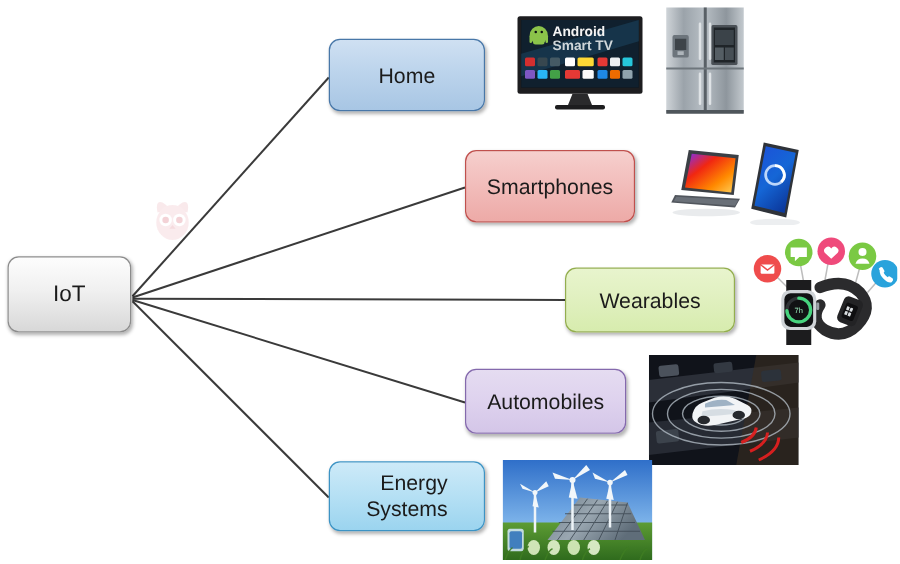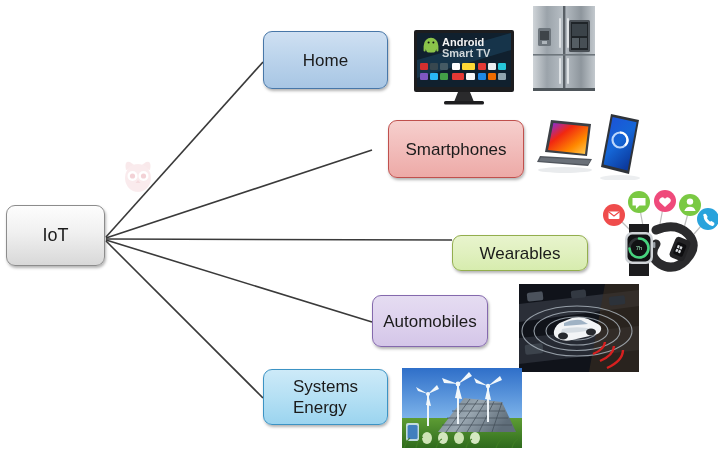--- a/index.html
+++ b/index.html
@@ -58,21 +58,21 @@
     z-index: 2;
   }
 
   
   .node {
     position: absolute;
     box-sizing: border-box;
     display: flex;
     align-items: center;
     justify-content: center;
-    text-align: left;
+    text-align: right;
     border-radius: 9px;
     font-size: 17px;
     line-height: 21px;
     color: #1b1b1b;
     font-family: "Liberation Sans", sans-serif;
     z-index: 4;
     box-shadow: 1px 2px 3px rgba(0,0,0,0.30);
   }
 
   .node-root {
@@ -81,32 +81,31 @@
     background: linear-gradient(to bottom, #fdfdfd 0%, #f0f0f0 45%, #d8d8d8 100%);
     font-size: 18px;
     line-height: 23px;
   }
   .node-home {
     left: 263px; top: 31px; width: 125px; height: 58px;
     border: 1px solid #4877a8;
     background: linear-gradient(to bottom, #cfe0f2 0%, #bcd4ec 45%, #a8c6e4 100%);
   }
   .node-smart {
-    left: 388px; top: 120px; width: 136px; height: 58px;
+    left: 372px; top: 120px; width: 136px; height: 58px;
     border: 1px solid #c0504d;
     background: linear-gradient(to bottom, #f6cfcd 0%, #f2bdbb 48%, #edaaa7 100%);
   }
   .node-wear {
-    left: 452px; top: 214px; width: 136px; height: 36px;
+    left: 452px; top: 214px; width: 136px; height: 52px;
     border: 1px solid #93ae4e;
     background: linear-gradient(to bottom, #e8f4cd 0%, #e0f0bf 50%, #d7ecae 100%);
-    margin-top: 21px;
   }
   .node-auto {
-    left: 372px; top: 295px; width: 116px; height: 52px;
+    left: 372px; top: 295px; width: 129px; height: 52px;
     border: 1px solid #8469ad;
     background: linear-gradient(to bottom, #e5dcf1 0%, #ded2ee 50%, #d4c6e8 100%);
   }
   .node-energy {
     left: 263px; top: 369px; width: 125px; height: 56px;
     border: 1px solid #3c93c4;
     background: linear-gradient(to bottom, #cdeaf8 0%, #b5e0f4 50%, #9bd4ef 100%);
   }
 
   
@@ -168,26 +167,26 @@
   <div class="node node-wear">
     <div>Wearables</div>
   </div>
 
   <div class="node node-auto">
     <div>Automobiles</div>
   </div>
 
   <div class="node node-energy">
     <div>
+      <div>Energy</div>
       <div>Systems</div>
-      <div>Energy</div>
     </div>
   </div>
 
-  <div class="pic" style="left:412px; top:20px; width:104px; height:88px;">
+  <div class="pic" style="left:412px; top:3px; width:104px; height:88px;">
     <svg width="104" height="88" viewBox="0 0 104 88">
       <rect x="0" y="0" width="104" height="88" fill="#ffffff"></rect>
       <rect x="2" y="10" width="100" height="62" rx="2" fill="#1d1d1f"></rect>
       <rect x="5" y="13" width="94" height="54" fill="#0b0d12"></rect>
 
       <rect x="5" y="13" width="94" height="54" fill="#10202e"></rect>
       <path d="M5 40 L99 13 L99 30 L5 58 Z" fill="#17384f" opacity="0.85"></path>
 
       <g transform="translate(11,17)">
         <circle cx="8" cy="8" r="7.2" fill="#8bc34a"></circle>

